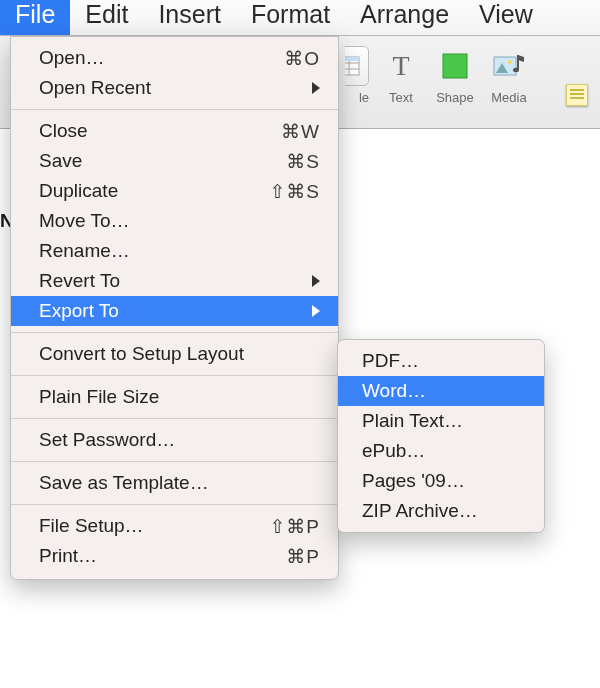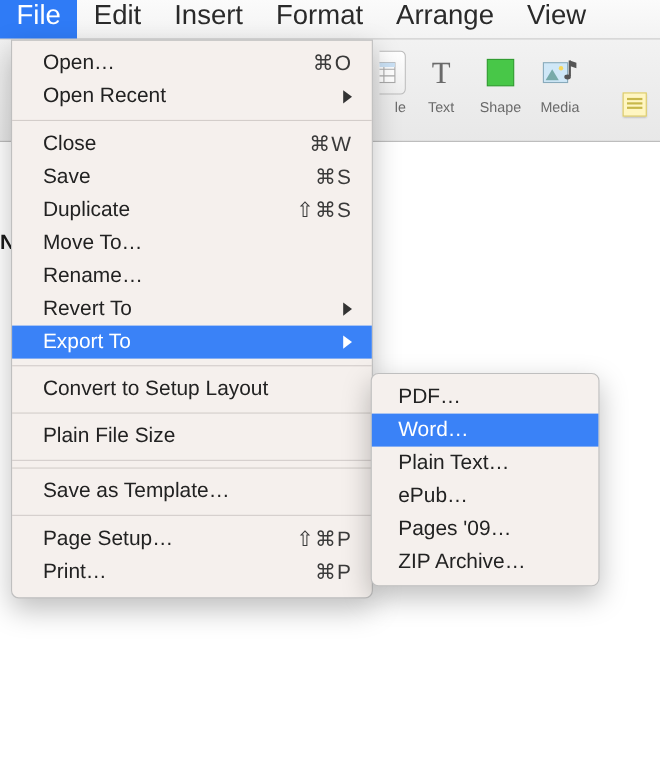--- a/index.html
+++ b/index.html
@@ -207,27 +207,30 @@
     </div>
   <hr>
   <div class="menu-item">
       <span class="lbl">Convert to Setup Layout</span>
     </div>
   <hr>
   <div class="menu-item">
       <span class="lbl">Plain File Size</span>
     </div>
   <hr>
+  <div class="menu-item">
+      <span class="lbl">Set Password…</span>
+    </div>
   <hr>
   <div class="menu-item">
       <span class="lbl">Save as Template…</span>
     </div>
   <hr>
   <div class="menu-item">
-      <span class="lbl">Page Setup…</span>
+      <span class="lbl">File Setup…</span>
       <span class="shortcut">⇧⌘P</span>
     </div>
   <div class="menu-item">
       <span class="lbl">Print…</span>
       <span class="shortcut">⌘P</span>
     </div>
 </div>
 
 <div class="submenu">
   <div class="menu-item">

